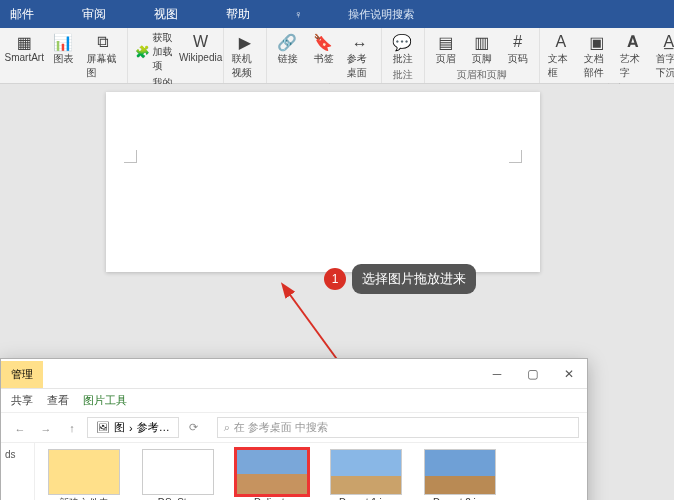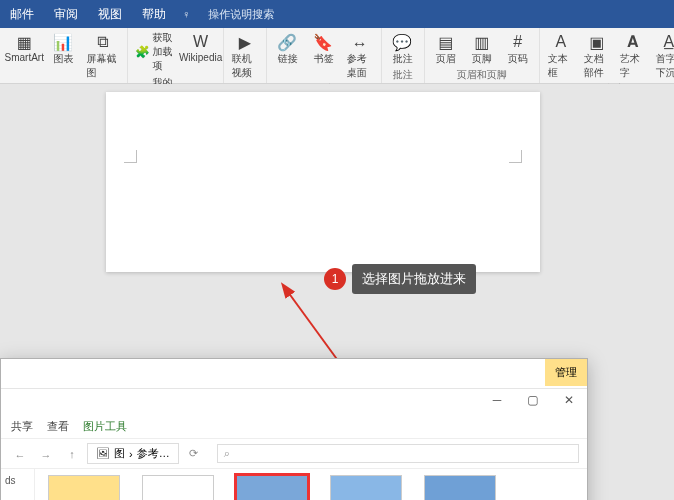--- a/index.html
+++ b/index.html
@@ -1,19 +1,19 @@
 <!DOCTYPE html>
 <html><head>
 <meta charset="utf-8">
 <style>
 * { margin: 0; padding: 0; box-sizing: border-box; font-family: "Microsoft YaHei", sans-serif; }
 body { width: 674px; height: 500px; background: #e6e6e6; overflow: hidden; position: relative; }
 
 
-.ribbon-tabs { background: #2b579a; color: #fff; height: 28px; display: flex; align-items: center; font-size: 12px; }
+.ribbon-tabs { background: #2b579a; color: #fff; height: 28px; display: flex; align-items: center; font-size: 12px; gap: 28px; }
 .ribbon-tabs .tab { padding: 0 10px; height: 100%; display: flex; align-items: center; cursor: pointer; }
 .ribbon-tabs .help-icon { margin-left: 6px; color: #fff; font-size: 11px; opacity: .9; }
 .ribbon-tabs .search-hint { margin-left: 18px; color: #dbe6f4; font-size: 11px; }
 
 .ribbon-body { background: #f3f3f3; border-bottom: 1px solid #d4d4d4; height: 56px; display: flex; }
 .group { display: flex; flex-direction: column; align-items: center; padding: 2px 4px; border-right: 1px solid #e1e1e1; }
 .group-items { display: flex; align-items: flex-start; gap: 2px; flex: 1; }
 .btn { display: flex; flex-direction: column; align-items: center; justify-content: flex-start; padding: 2px 4px; cursor: pointer; font-size: 10px; color: #444; min-width: 34px; }
 .btn .ico { width: 20px; height: 20px; display: flex; align-items: center; justify-content: center; font-size: 16px; }
 .btn-sm { flex-direction: row; gap: 3px; min-width: auto; font-size: 10px; padding: 1px 3px; }
@@ -24,32 +24,32 @@
 
 .doc-area { position: absolute; top: 84px; left: 0; right: 0; bottom: 0; background: #e6e6e6; }
 .page { position: absolute; left: 106px; top: 8px; width: 434px; height: 180px; background: #fff; box-shadow: 0 1px 4px rgba(0,0,0,.2); }
 .page::before, .page::after { content: ""; position: absolute; width: 12px; height: 12px; border: 1px solid #bfbfbf; }
 .page::before { left: 18px; top: 58px; border-right: none; border-bottom: none; transform: rotate(180deg); }
 .page::after { right: 18px; top: 58px; border-left: none; border-bottom: none; transform: rotate(180deg) scaleX(-1); }
 
 
 .callout { position: absolute; left: 324px; top: 180px; display: flex; align-items: center; gap: 6px; }
 .callout .num { width: 22px; height: 22px; border-radius: 50%; background: #d93025; color: #fff; font-size: 12px; display: flex; align-items: center; justify-content: center; }
-.callout .bubble { background: #555; color: #fff; font-size: 13px; padding: 6px 10px; border-radius: 3px; }
+.callout .bubble { background: #555; color: #fff; font-size: 13px; padding: 6px 10px; border-radius: 9px; }
 .arrow-svg { position: absolute; left: 280px; top: 198px; pointer-events: none; }
 
 
 .explorer { position: absolute; left: 0; top: 274px; width: 588px; height: 226px; background: #fff; border: 1px solid #b0b0b0; box-shadow: 0 4px 18px rgba(0,0,0,.25); }
-.exp-title { height: 30px; display: flex; align-items: flex-end; border-bottom: 1px solid #e5e5e5; flex-direction: column; }
+.exp-title { height: 30px; display: flex; align-items: flex-end; border-bottom: 1px solid #e5e5e5; }
 .exp-title .etab { font-size: 11px; padding: 6px 10px; }
 .exp-title .etab.hl { background: #ffe08a; }
 .exp-title .wtitle { font-size: 12px; padding: 6px 10px; color: #333; }
 .exp-title .wbtns { margin-left: auto; display: flex; }
 .exp-title .wbtn { width: 36px; height: 28px; display: flex; align-items: center; justify-content: center; font-size: 12px; color: #555; cursor: pointer; }
-.exp-menu { height: 24px; display: flex; align-items: center; gap: 14px; padding: 0 10px; font-size: 11px; color: #444; border-bottom: 1px solid #eee; margin-top: 26px; }
+.exp-menu { height: 24px; display: flex; align-items: center; gap: 14px; padding: 0 10px; font-size: 11px; color: #444; border-bottom: 1px solid #eee; }
 .exp-nav { height: 30px; display: flex; align-items: center; gap: 4px; padding: 0 8px; border-bottom: 1px solid #eee; font-size: 11px; }
 .exp-nav .navbtn { width: 22px; height: 22px; display: flex; align-items: center; justify-content: center; color: #888; cursor: pointer; }
 .exp-nav .crumb { flex: 0 0 auto; border: 1px solid #ddd; padding: 2px 8px; display: flex; align-items: center; gap: 4px; }
 .exp-nav .search { flex: 1; margin-left: 8px; border: 1px solid #ddd; padding: 2px 6px; color: #999; display: flex; align-items: center; gap: 4px; }
 
 .exp-body { display: flex; height: calc(100% - 84px); }
 .exp-side { width: 34px; border-right: 1px solid #eee; padding: 6px 4px; font-size: 10px; color: #555; }
 .exp-files { flex: 1; padding: 6px 8px; overflow: hidden; }
 .file-row { display: flex; gap: 12px; margin-bottom: 4px; }
 .file { width: 82px; display: flex; flex-direction: column; align-items: center; font-size: 10px; color: #333; cursor: pointer; }
@@ -229,20 +229,21 @@
       <div class="navbtn">→</div>
       <div class="navbtn">↑</div>
       <div class="crumb">
         <span>🖼</span>
         <span>图</span> ›
         <span>参考…</span>
       </div>
       <div class="navbtn">⟳</div>
       <div class="search">
         <span>⌕</span>
+        <span>在 参考桌面 中搜索</span>
       </div>
     </div>
     <div class="exp-body">
       <div class="exp-side">ds</div>
       <div class="exp-files">
         <div class="file-row" id="row1">
             <div class="file">
               <div class="thumb folder"></div>
               <div class="fname">新建文件夹</div>
             </div>

